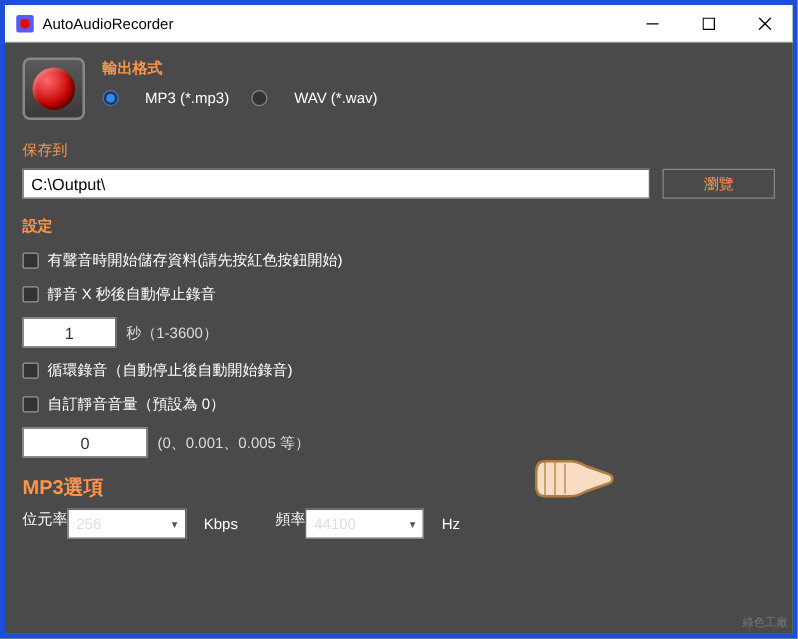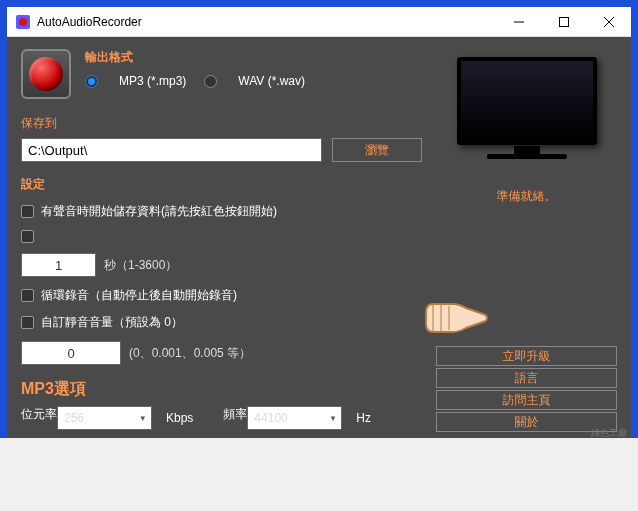--- a/index.html
+++ b/index.html
@@ -1,17 +1,17 @@
 <!DOCTYPE html>
 <html><head>
 <meta charset="utf-8">
 <style>
   * { box-sizing: border-box; margin: 0; padding: 0; font-family: "Microsoft YaHei", "Segoe UI", sans-serif; }
   body { background: #f0f0f0; }
-  .window { width: 638px; height: 438px; background: #84cc16; border: 7px solid #1d4ed8; display: flex; flex-direction: column; position: relative; }
+  .window { width: 638px; height: 511px; background: #84cc16; border: 4px solid #1d4ed8; display: flex; flex-direction: column; position: relative; }
   .titlebar { height: 30px; background: #fff; display: flex; align-items: center; padding: 0 0 0 8px; border-bottom: 1px solid #ddd; }
   .titlebar-icon { width: 16px; height: 16px; margin-right: 6px; }
   .title-text { font-size: 12px; color: #000; flex: 1; }
   .win-buttons { display: flex; height: 100%; }
   .win-btn { width: 45px; height: 29px; display: flex; align-items: center; justify-content: center; cursor: pointer; }
   .win-btn svg { width: 10px; height: 10px; }
   .client { flex: 1; background: #4a4a4a; display: flex; position: relative; }
   .left-panel { flex: 1; padding: 12px 14px; color: #ddd; font-size: 12px; }
   .right-panel { width: 195px; padding: 12px 14px 10px 0; display: flex; flex-direction: column; align-items: center; }
   .top-row { display: flex; align-items: flex-start; gap: 14px; margin-bottom: 16px; }
@@ -115,20 +115,21 @@
       <div class="section-title">設定</div>
 
       <div class="check-row">
         <span class="checkbox"></span>
         <span>有聲音時開始儲存資料(請先按紅色按鈕開始)</span>
       </div>
 
       <div class="setting-block">
         <div class="check-row">
           <span class="checkbox"></span>
+          <span>靜音 X 秒後自動停止錄音</span>
         </div>
         <div style="display:flex;align-items:center;margin-left:0;">
           <input class="num-input" value="1" style="">
           <span class="inline-label">秒（1-3600）</span>
         </div>
       </div>
 
       <div class="check-row">
         <span class="checkbox"></span>
         <span>循環錄音（自動停止後自動開始錄音)</span>
@@ -163,35 +164,20 @@
             <div class="select">
               <span>44100</span>
               <span class="chev">▾</span>
             </div>
             <span class="unit">Hz</span>
           </div>
         </div>
       </div>
     </div>
 
-    <div class="right-panel">
-      <div class="monitor">
-        <div class="monitor-screen"></div>
-        <div class="monitor-stand"></div>
-        <div class="monitor-base"></div>
-      </div>
-      <div class="status-text">準備就緒。</div>
-      <div class="right-spacer"></div>
-      <div class="side-btns">
-        <button class="side-btn">立即升級</button>
-        <button class="side-btn">語言</button>
-        <button class="side-btn">訪問主頁</button>
-        <button class="side-btn">關於</button>
-      </div>
-    </div>
 
     <svg class="hand" width="70" height="50" viewBox="0 0 70 50">
       <path d="M5 20 Q5 12 12 12 L32 12 Q38 12 45 16 L62 22 Q66 23 66 26 Q66 29 62 30 L45 36 Q38 40 32 40 L12 40 Q5 40 5 32 Z" fill="#f9dcc4" stroke="#b07d3f" stroke-width="2"></path>
       <path d="M12 12 L12 40 M20 13 L20 39 M28 14 L28 38" stroke="#b07d3f" stroke-width="1" fill="none"></path>
     </svg>
 
     <span class="watermark">綠色工廠</span>
   </div>
 </div>
 

